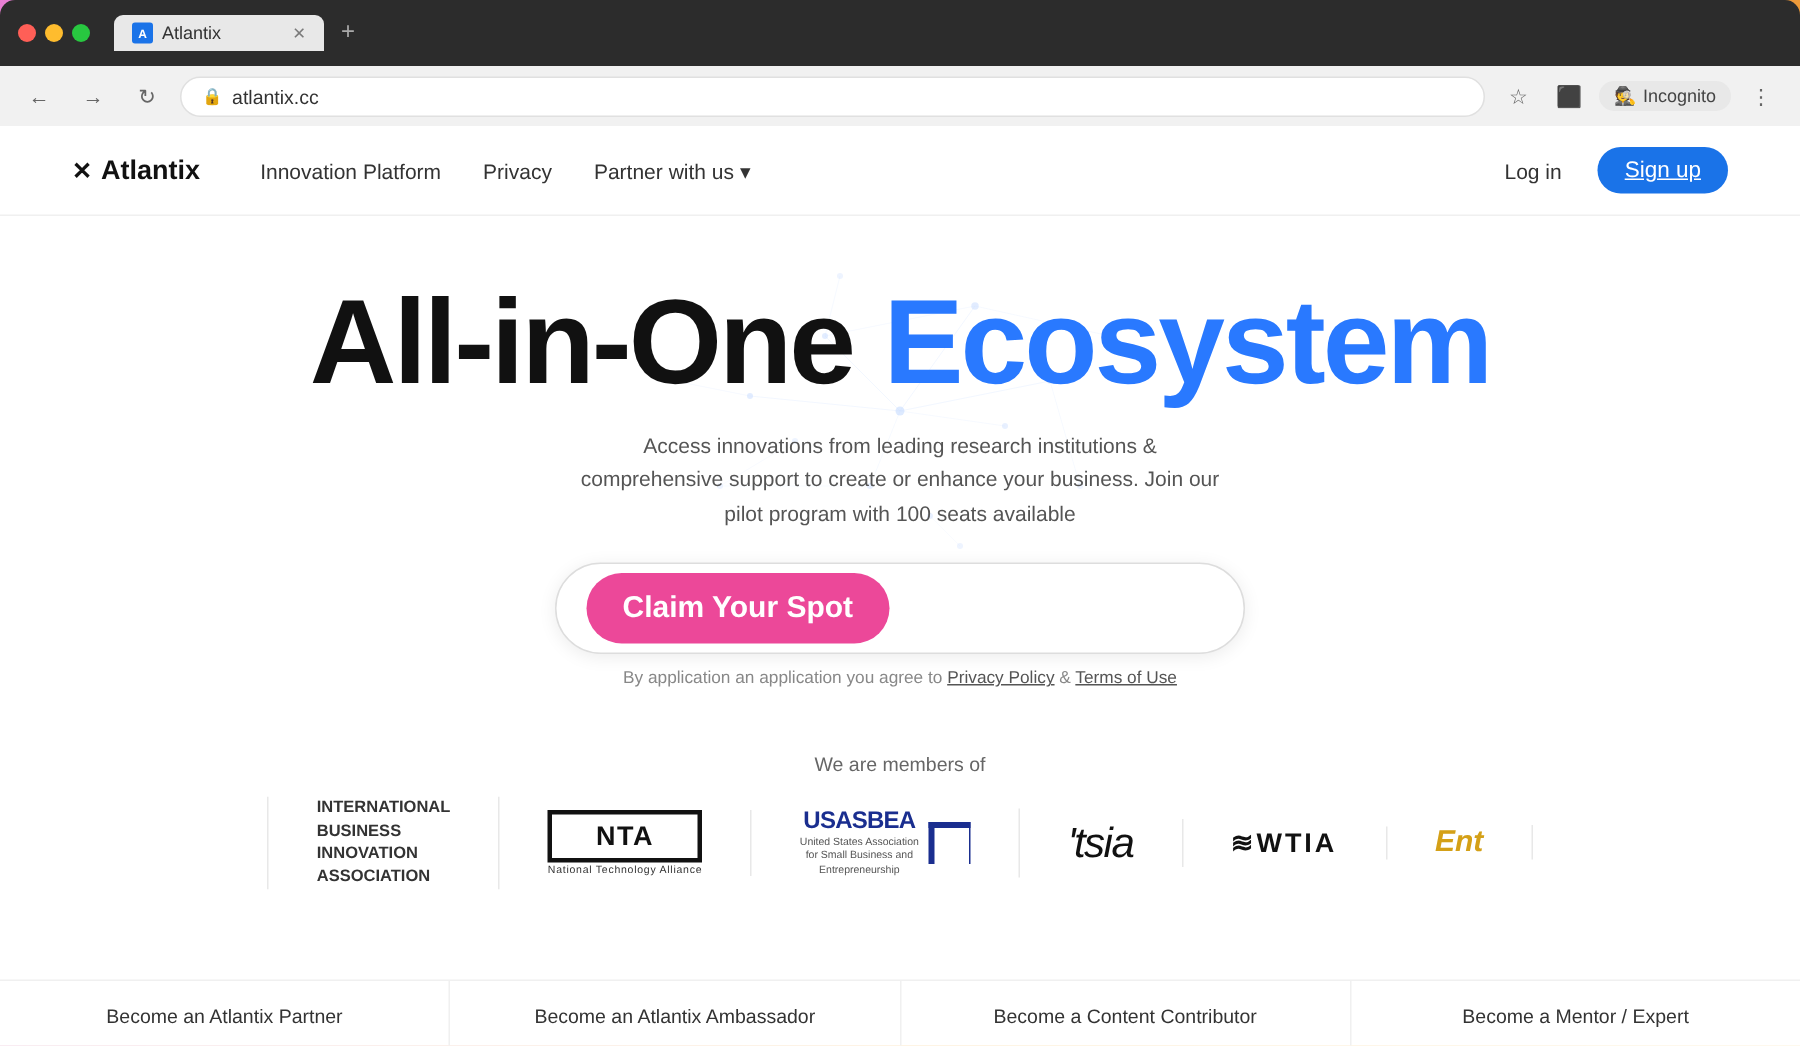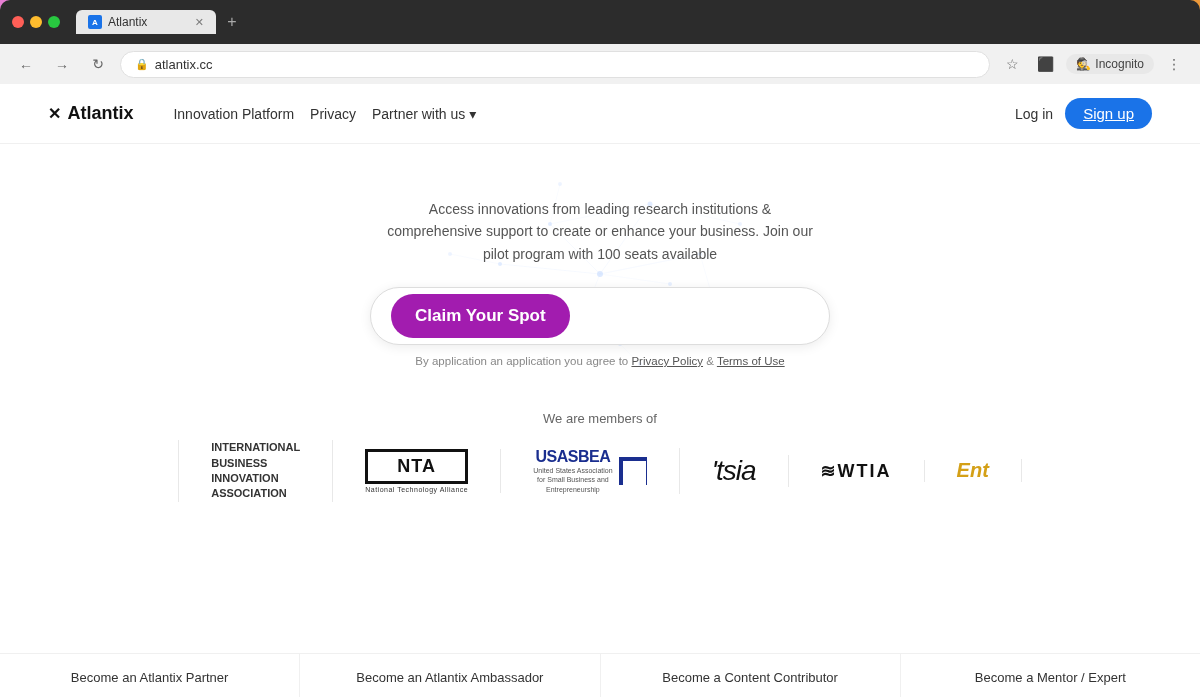--- a/index.html
+++ b/index.html
@@ -177,34 +177,35 @@
       color: #111;
       margin-right: 40px;
     }
     .logo-icon {
       font-size: 16px;
       color: #111;
     }
     .nav-links {
       display: flex;
       align-items: center;
-      gap: 16px;
+      gap: 28px;
       flex: 1;
     }
     .nav-link {
       font-size: 14px;
       color: #333;
       cursor: pointer;
       display: flex;
       align-items: center;
       gap: 4px;
     }
     .nav-actions {
       display: flex;
       align-items: center;
+      gap: 12px;
     }
     .btn-login {
       font-size: 14px;
       color: #333;
       cursor: pointer;
       background: none;
       border: none;
       padding: 6px 12px;
     }
     .btn-signup {
@@ -283,26 +284,26 @@
     .email-input {
       flex: 1;
       border: none;
       outline: none;
       font-size: 15px;
       color: #333;
       background: transparent;
     }
     .email-input::placeholder { color: #aaa; }
     .btn-claim {
-      background: #a21caf;
+      background: #ec4899;
       color: white;
       border: none;
       border-radius: 50px;
       padding: 12px 24px;
-      font-size: 17px;
+      font-size: 20px;
       font-weight: 600;
       cursor: pointer;
       white-space: nowrap;
     }
     .form-disclaimer {
       font-size: 11.5px;
       color: #888;
       margin-top: 10px;
       position: relative;
       z-index: 2;
@@ -501,20 +502,23 @@
         <line x1="650" y1="80" x2="740" y2="100" stroke="#4488ff" stroke-width="0.5" opacity="0.2"></line>
         <line x1="550" y1="100" x2="560" y2="60" stroke="#4488ff" stroke-width="0.5" opacity="0.2"></line>
         <line x1="500" y1="140" x2="450" y2="130" stroke="#4488ff" stroke-width="0.5" opacity="0.2"></line>
         <line x1="700" y1="130" x2="720" y2="200" stroke="#4488ff" stroke-width="0.5" opacity="0.2"></line>
         <line x1="580" y1="200" x2="480" y2="200" stroke="#4488ff" stroke-width="0.5" opacity="0.15"></line>
         <line x1="620" y1="220" x2="640" y2="240" stroke="#4488ff" stroke-width="0.5" opacity="0.15"></line>
         <line x1="530" y1="170" x2="480" y2="200" stroke="#4488ff" stroke-width="0.5" opacity="0.15"></line>
       </svg>
     </div>
 
+    <h1 class="hero-title">
+      <span class="hero-title-black">All-in-One </span><span class="hero-title-blue">Ecosystem</span>
+    </h1>
     <p class="hero-desc">Access innovations from leading research institutions &amp; comprehensive support to create or enhance your business. Join our pilot program with 100 seats available</p>
 
     <div class="email-form">
       <button class="btn-claim">Claim Your Spot</button>
     </div>
 
     <p class="form-disclaimer">
       <span>By application an application you agree to </span><a>Privacy Policy</a><span> &amp; </span><a>Terms of Use</a>
     </p>
   </section>

